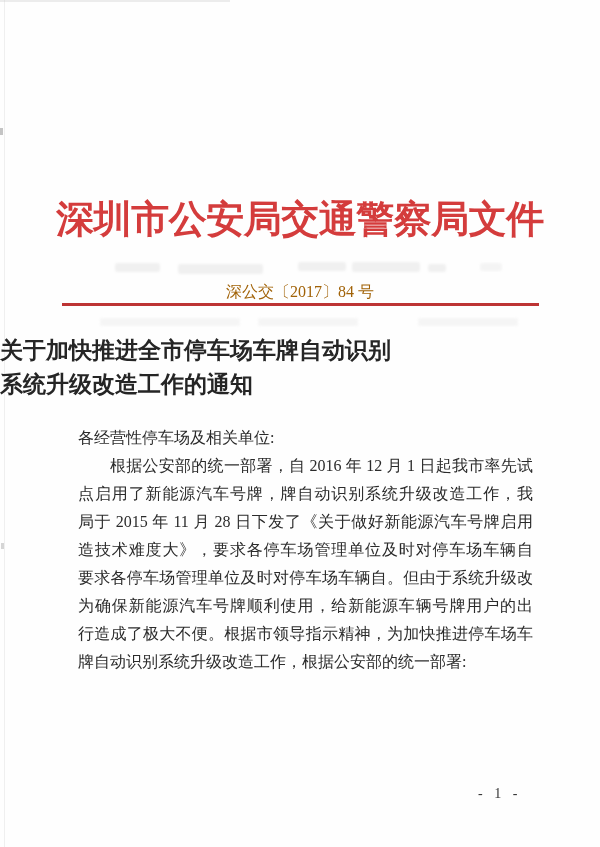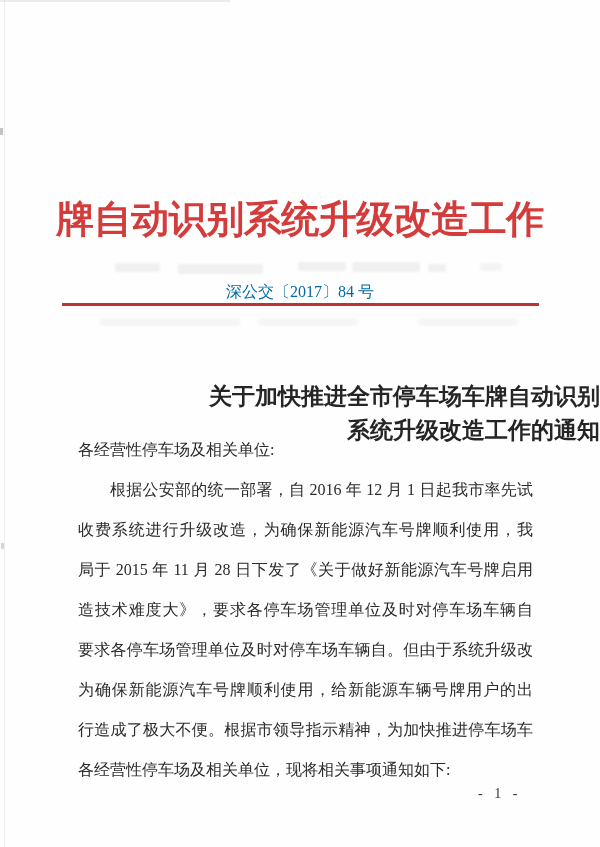--- a/index.html
+++ b/index.html
@@ -43,56 +43,54 @@
     letter-spacing: -0.5px;
     color: #d43c3c;
     white-space: nowrap;
   }
   
   .doc-number {
     position: absolute;
     top: 282px; left: 0; right: 0;
     text-align: center;
     font-size: 16px;
-    color: #0369a1;
+    color: #a16207;
     white-space: nowrap;
   }
   
   .red-rule {
     position: absolute;
     top: 303px; left: 62px;
     width: 477px; height: 3px;
     background: #bd3434;
   }
   
   .doc-title {
     position: absolute;
     top: 334px; left: 0; right: 0;
-    text-align: right;
+    text-align: left;
     font-size: 23px;
     font-weight: bold;
     line-height: 34px;
     color: #252525;
-    margin-top: 46px;
   }
   
   .body-text {
     position: absolute;
     top: 424px;
     left: 78px;
     width: 455px;
     font-size: 16px;
     line-height: 28px;
     color: #2b2b2b;
   }
   .body-text .line {
     height: 28px;
     overflow: visible;
     white-space: nowrap;
-    margin-top: 12px;
   }
   .body-text .jl {
     text-align: justify;
     text-align-last: justify;
     white-space: normal;
   }
   .body-text .left {
     text-align: left;
     text-align-last: left;
   }
@@ -138,38 +136,38 @@
   <div class="bleed b1"></div>
   <div class="bleed b2"></div>
   <div class="bleed b3"></div>
   <div class="bleed b4"></div>
   <div class="bleed b5"></div>
   <div class="bleed b6"></div>
   <div class="bleed b7"></div>
   <div class="bleed b8"></div>
   <div class="bleed b9"></div>
 
-  <div class="letterhead">牌自动识别系统升级改造工作</div>
+  <div class="letterhead">深圳市公安局交通警察局文件</div>
 
   <div class="doc-number">深公交〔2017〕84 号</div>
 
   <div class="red-rule"></div>
 
   <div class="doc-title">
     <div>关于加快推进全市停车场车牌自动识别</div>
     <div>系统升级改造工作的通知</div>
   </div>
 
   <div class="body-text">
     <div class="line left">各经营性停车场及相关单位:</div>
     <div class="line jl indent">根据公安部的统一部署，自 2016 年 12 月 1 日起我市率先试</div>
-    <div class="line jl">收费系统进行升级改造，为确保新能源汽车号牌顺利使用，我</div>
+    <div class="line jl">点启用了新能源汽车号牌，牌自动识别系统升级改造工作，我</div>
     <div class="line jl">局于 2015 年 11 月 28 日下发了《关于做好新能源汽车号牌启用</div>
     <div class="line jl">造技术难度大》，要求各停车场管理单位及时对停车场车辆自</div>
     <div class="line jl">要求各停车场管理单位及时对停车场车辆自。但由于系统升级改</div>
     <div class="line jl">为确保新能源汽车号牌顺利使用，给新能源车辆号牌用户的出</div>
     <div class="line jl">行造成了极大不便。根据市领导指示精神，为加快推进停车场车</div>
-    <div class="line left">各经营性停车场及相关单位，现将相关事项通知如下:</div>
+    <div class="line left">牌自动识别系统升级改造工作，根据公安部的统一部署:</div>
   </div>
 
   <div class="page-number">- 1 -</div>
 
 </div>
 
 </body></html>

